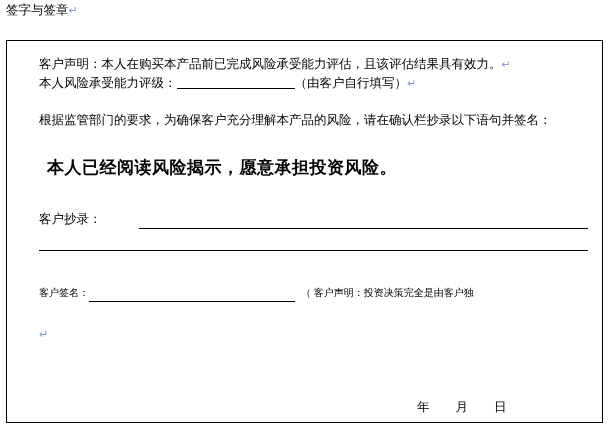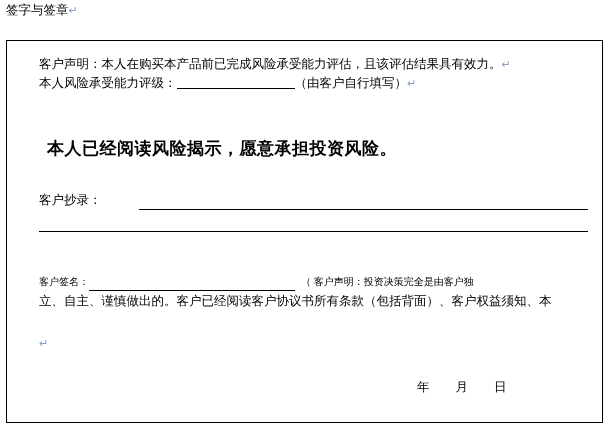--- a/index.html
+++ b/index.html
@@ -109,31 +109,31 @@
     font-size: 10px;
     line-height: 19px;
   }
   .sig-row .label { white-space: nowrap; }
   .sig-row .rule {
     width: 206px;
     border-bottom: 1px solid #000000;
     height: 13px;
     margin-right: 6px;
   }
-  .sig-row .tail { white-space: nowrap; margin-top: 8px; }
+  .sig-row .tail { white-space: nowrap; }
   .para {
     font-size: 12.5px;
     line-height: 20px;
     margin: 0;
     text-align: justify;
   }
   .date-row {
     position: absolute;
     left: 410px;
-    bottom: 26px;
+    bottom: 6px;
     font-size: 12.5px;
     letter-spacing: 26px;
     white-space: nowrap;
   }
 </style>
 </head>
 <body>
 
 <div class="page">
 
@@ -148,20 +148,23 @@
       <div class="line">
         <span>客户声明：本人在购买本产品前已完成风险承受能力评估，且该评估结果具有效力。</span><span class="pilcrow">↵</span>
       </div>
 
       <div class="line">
         <span>本人风险承受能力评级：</span><span class="blank-short"></span><span>（由客户自行填写）</span><span class="pilcrow">↵</span>
       </div>
 
       <div class="gap-md"></div>
 
+      <div class="line">
+        <span>根据监管部门的要求，为确保客户充分理解本产品的风险，请在确认栏抄录以下语句并签名：</span>
+      </div>
 
       <div class="gap-md"></div>
 
       <div class="bold-stmt">
         <span>本人已经阅读风险揭示，愿意承担投资风险。</span>
       </div>
 
       <div class="gap-lg"></div>
 
       <div class="fill-row">
@@ -173,21 +176,20 @@
 
       <div class="gap-lg"></div>
       <div class="gap-sm"></div>
 
       <div class="sig-row">
         <span class="label">客户签名：</span>
         <span class="rule"></span>
         <span class="tail">（ 客户声明：投资决策完全是由客户独</span>
       </div>
 
-      <div class="para">立、自主、谨慎做出的。客户已经阅读客户协议书所有条款（包括背面）、客户权益须知、本</div>
 
       <div style="height:22px"></div>
       <div><span class="pilcrow">↵</span></div>
 
     </div>
 
     <div class="date-row">
       <span>年</span><span>月</span><span>日</span>
     </div>
   </div>

